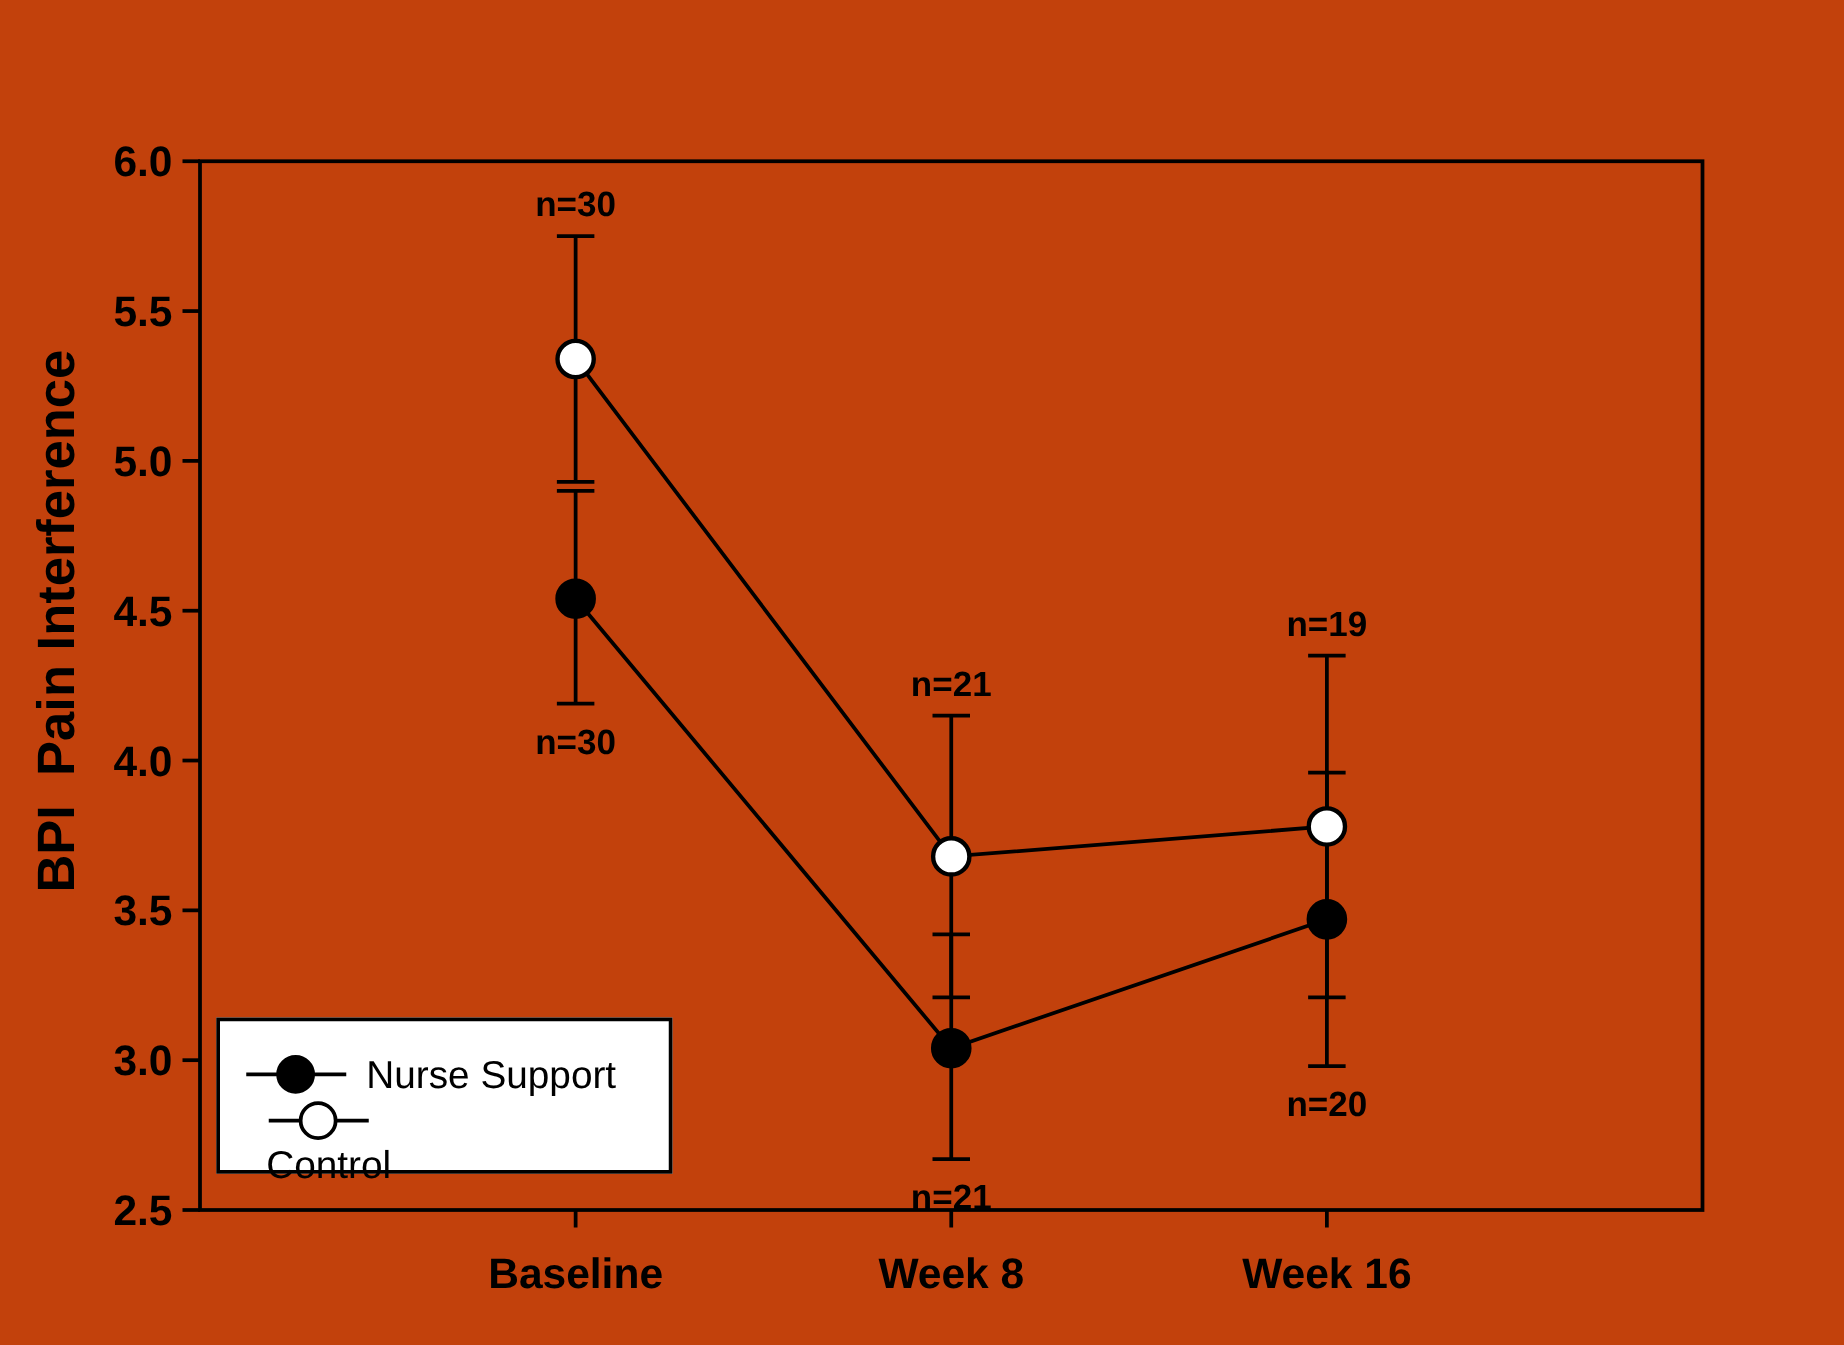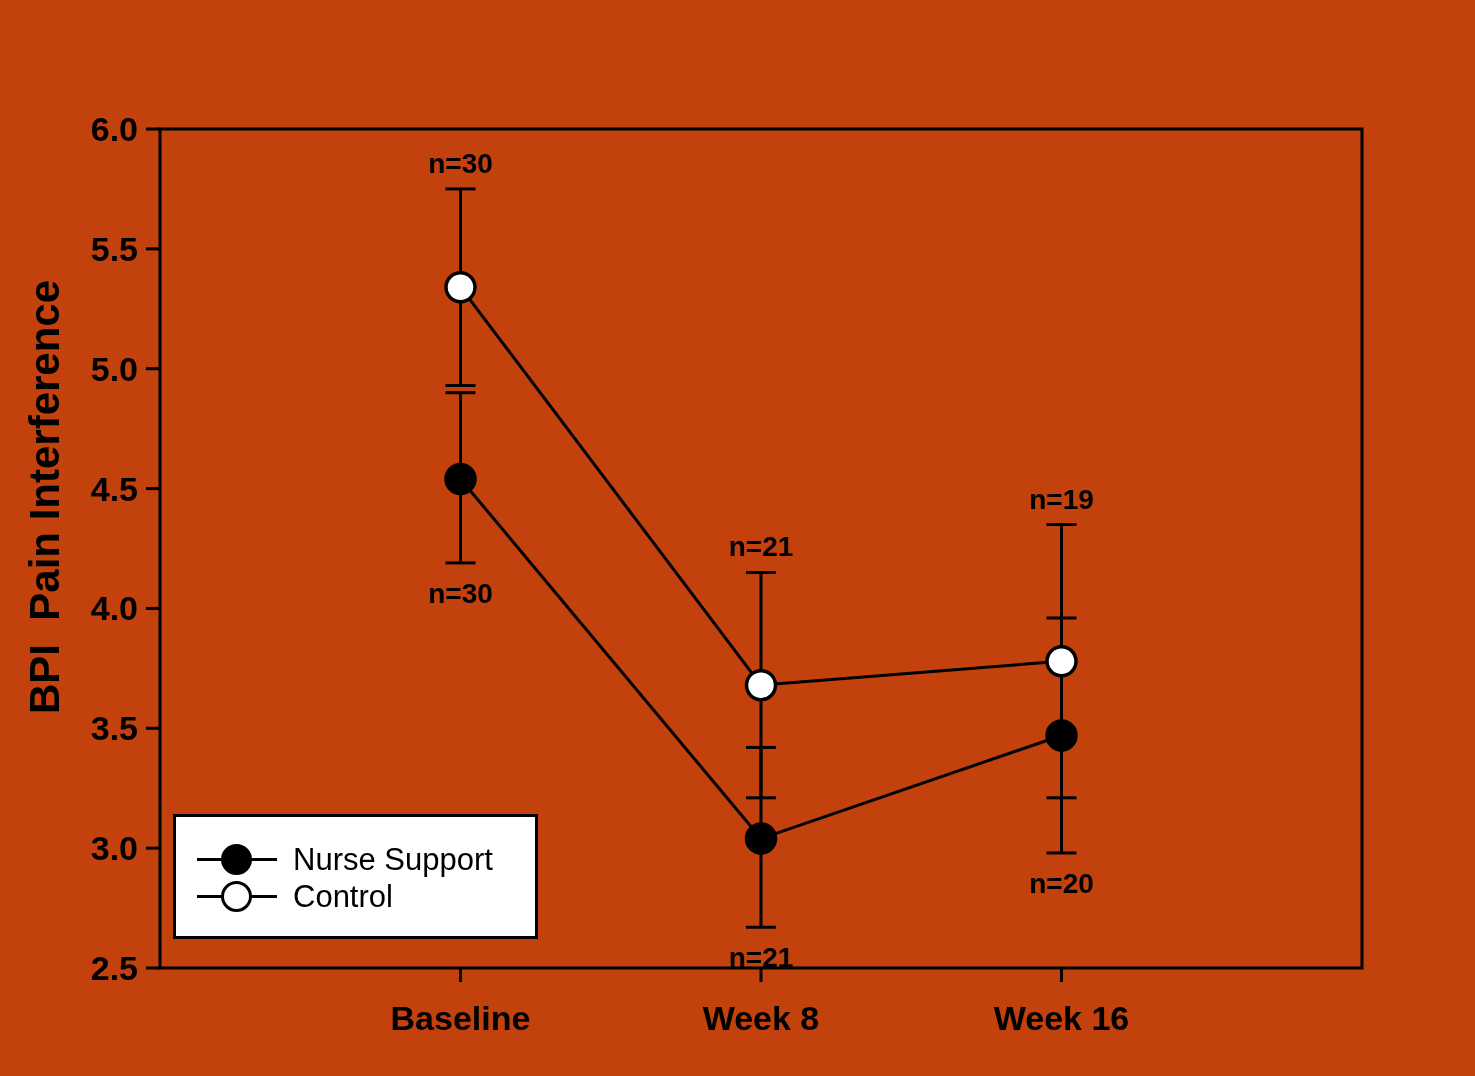--- a/index.html
+++ b/index.html
@@ -61,21 +61,21 @@
     box-sizing: content-box;
   }
   .legend-row {
     position: absolute;
     left: 21px;
     height: 34px;
     display: flex;
     align-items: center;
   }
   .legend-row.row-0 { top: 26px; }
-  .legend-row.row-1 { top: 63px; }
+  .legend-row.row-1 { top: 63px; flex-direction: column; }
   .legend-marker {
     position: relative;
     width: 80px;
     height: 34px;
     flex: 0 0 auto;
   }
   .lm-line {
     position: absolute;
     left: 0;
     right: 0;

